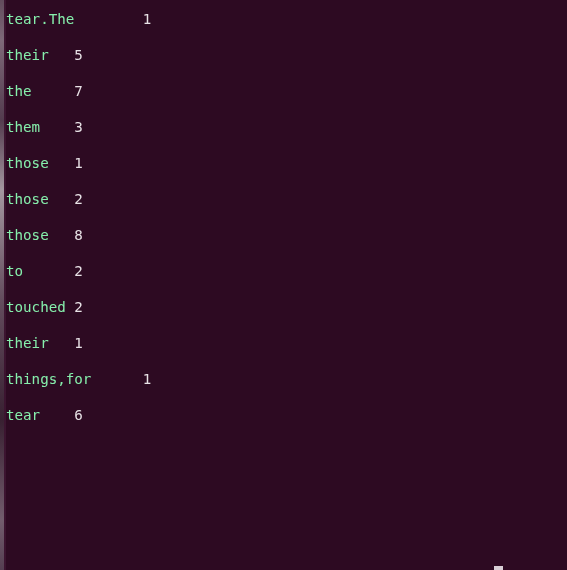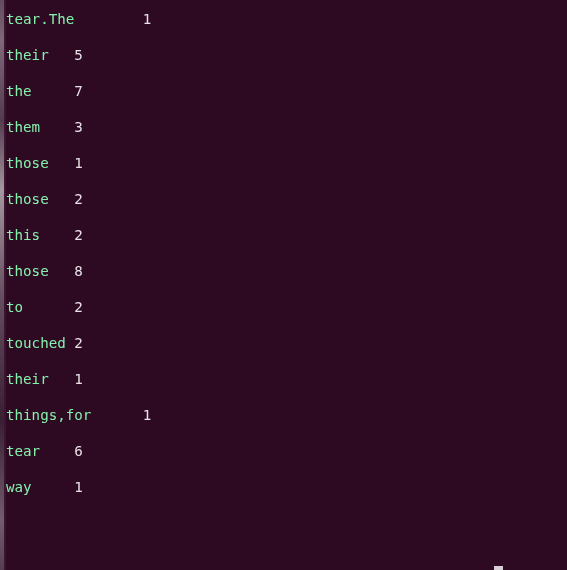--- a/index.html
+++ b/index.html
@@ -98,28 +98,26 @@
 
   <div id="left-edge-strip"></div>
   <div id="left-edge-strip-dark"></div>
 
   <pre id="screen-text"><span class="term-line"><span class="term-word">tear.The</span>	<span class="term-count">1</span></span>
 <span class="term-line"><span class="term-word">their</span>	<span class="term-count">5</span></span>
 <span class="term-line"><span class="term-word">the</span>	<span class="term-count">7</span></span>
 <span class="term-line"><span class="term-word">them</span>	<span class="term-count">3</span></span>
 <span class="term-line"><span class="term-word">those</span>	<span class="term-count">1</span></span>
 <span class="term-line"><span class="term-word">those</span>	<span class="term-count">2</span></span>
-<span class="term-line"><span class="term-word">this</span>	<span class="term-count">2</span></span>
 <span class="term-line"><span class="term-word">those</span>	<span class="term-count">8</span></span>
 <span class="term-line"><span class="term-word">to</span>	<span class="term-count">2</span></span>
 <span class="term-line"><span class="term-word">touched</span>	<span class="term-count">2</span></span>
 <span class="term-line"><span class="term-word">their</span>	<span class="term-count">1</span></span>
 <span class="term-line"><span class="term-word">things,for</span>	<span class="term-count">1</span></span>
 <span class="term-line"><span class="term-word">tear</span>	<span class="term-count">6</span></span>
-<span class="term-line"><span class="term-word">way</span>	<span class="term-count">1</span></span>
 
 
 
 
 
 
 
 
 
 

